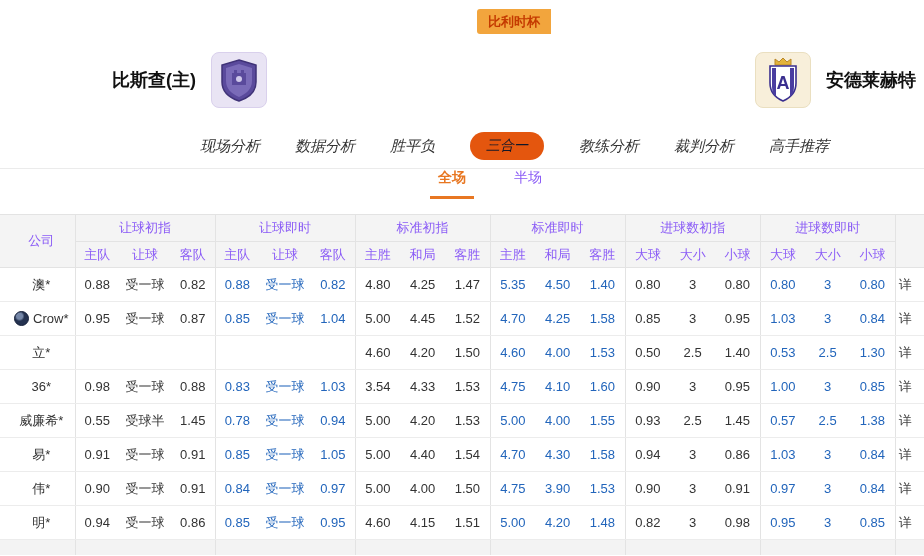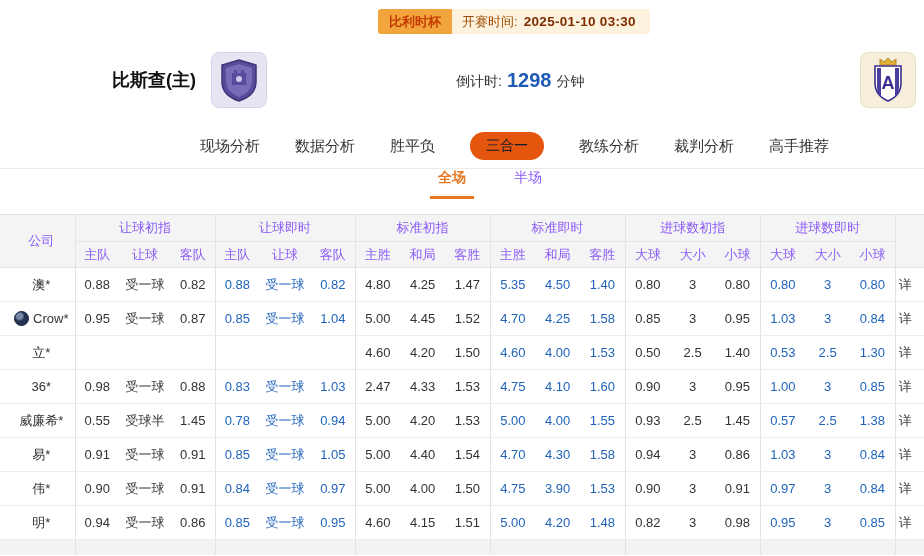--- a/index.html
+++ b/index.html
@@ -33,21 +33,21 @@
     width:56px; height:56px; border-radius:8px;
     display:flex; align-items:center; justify-content:center; flex:0 0 auto;
   }
   .badge.home-b { background:#e9e4f4; border:1px solid #d9d0ec; }
   .badge.away-b { background:#f8efda; border:1px solid #eadfc0; }
   .countdown { position:absolute; left:456px; top:50%; transform:translateY(-50%); font-size:14px; color:#333; white-space:nowrap; }
   .countdown b { color:#1f5bb5; font-size:20px; margin:0 5px; vertical-align:-1px; }
 
   
   .nav { height:44px; display:flex; align-items:center; gap:35px; padding-left:200px; font-size:15px; }
-  .nav-tab { color:#333; cursor:pointer; white-space:nowrap; }
+  .nav-tab { color:#333; cursor:pointer; white-space:nowrap;font-style:italic; }
   .nav-tab.active {
     background:#e4560e; color:#0f172a; border-radius:15px; padding:5px 16px; font-size:14px;
   }
 
   
   .subnav { height:46px; border-top:1px solid #ebebeb; display:flex; justify-content:center; gap:32px; align-items:flex-start; font-size:14px; }
   .subtab { padding:0 8px 12px 8px; color:#8b5cf6; cursor:pointer; transform:translateX(28px); }
   .subtab.active { color:#e87722; font-weight:bold; border-bottom:3px solid #e87722; padding-bottom:9px; }
 
   
@@ -68,51 +68,48 @@
     background:radial-gradient(circle at 35% 32%, #7587a8 0 3px, #243250 5px);
     border:1px solid #15203a; vertical-align:-3px; margin-right:4px;
   }
 </style>
 </head>
 <body>
 
 <div class="topbar">
   <div class="match-info">
     <span class="league-tag">比利时杯</span>
-    <span class="time-panel"><span>开赛时间:</span><b>2025-01-10 03:30</b></span>
   </div>
 </div>
 
 <div class="teams">
   <div class="team home">
     <span class="team-name">比斯查(主)</span>
     <span class="badge home-b">
       <svg width="40" height="44" viewBox="0 0 40 44" aria-hidden="true">
         <path d="M20 2 L37 7 V24 C37 34 29 40 20 43 C11 40 3 34 3 24 V7 Z" fill="#5a4a9c" stroke="#3f3277" stroke-width="1.5"></path>
         <path d="M20 6 L33 10 V23 C33 31 27 36 20 39 C13 36 7 31 7 23 V10 Z" fill="#7a6bb8"></path>
         <rect x="13" y="15" width="14" height="12" fill="#5a4a9c"></rect>
         <rect x="15" y="12" width="3" height="4" fill="#5a4a9c"></rect>
         <rect x="22" y="12" width="3" height="4" fill="#5a4a9c"></rect>
         <circle cx="20" cy="21" r="3" fill="#cfc8ea"></circle>
       </svg>
     </span>
   </div>
-  <div class="countdown">
-    <span>倒计时:</span><b>1298</b><span>分钟</span>
-  </div>
   <div class="team away">
     <span class="badge away-b">
       <svg width="40" height="46" viewBox="0 0 40 46" aria-hidden="true">
         <path d="M12 8 L12 2 L16 5 L20 1 L24 5 L28 2 L28 8 Z" fill="#e3b33a" stroke="#b8862a" stroke-width="1"></path>
         <path d="M7 9 H33 V26 C33 36 27 41 20 44 C13 41 7 36 7 26 Z" fill="#ffffff" stroke="#3a2f8f" stroke-width="1.6"></path>
         <path d="M9 11 L13 11 L13 40 C11 38 9 35 9 30 Z" fill="#4a3da0"></path>
         <path d="M31 11 L27 11 L27 40 C29 38 31 35 31 30 Z" fill="#4a3da0"></path>
         <text x="20" y="32" font-size="18" font-weight="bold" fill="#3a2f8f" text-anchor="middle" font-family="Liberation Sans, sans-serif">A</text>
       </svg>
     </span>
+    <span class="team-name">安德莱赫特</span>
   </div>
 </div>
 
 <div class="nav">
   <span class="nav-tab">现场分析</span>
   <span class="nav-tab">数据分析</span>
   <span class="nav-tab">胜平负</span>
   <span class="nav-tab active">三合一</span>
   <span class="nav-tab">教练分析</span>
   <span class="nav-tab">裁判分析</span>
@@ -247,21 +244,21 @@
         <td class="gstart detail">详</td>
       </tr>
       <tr>
         <td class="company">36*</td>
         <td class="gstart">0.98</td>
         <td class="">受一球</td>
         <td class="">0.88</td>
         <td class="gstart live">0.83</td>
         <td class=" live">受一球</td>
         <td class=" live">1.03</td>
-        <td class="gstart">2.47</td>
+        <td class="gstart">3.54</td>
         <td class="">4.33</td>
         <td class="">1.53</td>
         <td class="gstart live">4.75</td>
         <td class=" live">4.10</td>
         <td class=" live">1.60</td>
         <td class="gstart">0.90</td>
         <td class="">3</td>
         <td class="">0.95</td>
         <td class="gstart live">1.00</td>
         <td class=" live">3</td>

